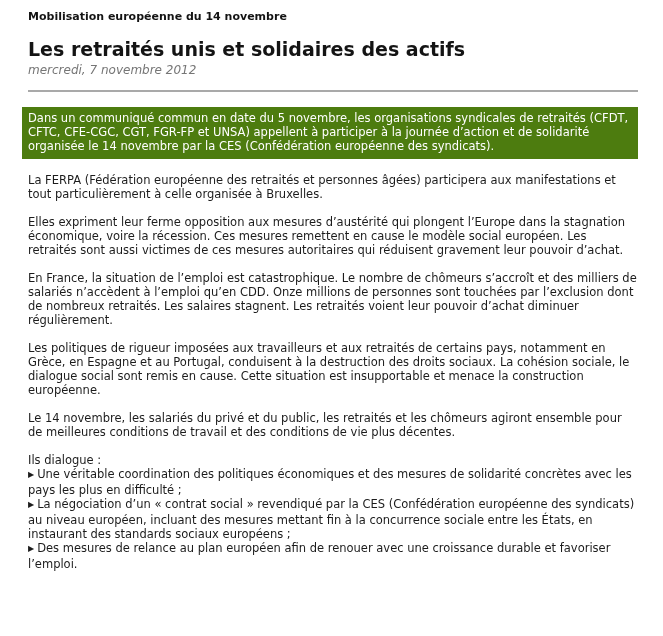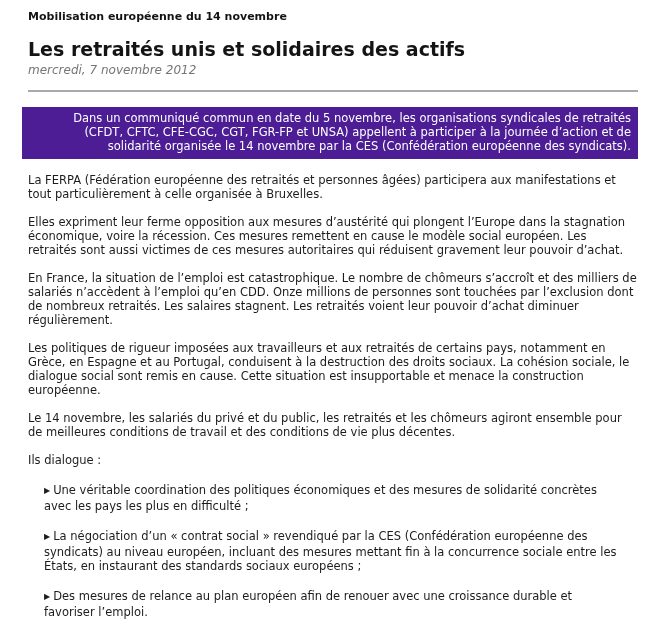--- a/index.html
+++ b/index.html
@@ -38,34 +38,33 @@
   .date {
     margin: 0;
     padding-bottom: 12px;
     font-size: 12px;
     line-height: 15px;
     font-style: italic;
     color: #767676;
   }
   .intro-box {
     margin: 15px 0 0 -6px;
-    padding: 4px 7px 6px 14px;
-    background: #4c1d95;
+    padding: 4px 7px 6px 6px;
+    background: #4d7c0f;
     color: #ffffff;
     font-size: 11.5px;
     line-height: 14px;
-    text-align: right;
   }
   .para {
     margin: 14px 0 0 0;
     font-size: 11.5px;
     line-height: 14px;
   }
   .bullet-line {
-    margin: 16px;
+    margin: 0;
     font-size: 11.5px;
     line-height: 14px;
   }
   .bullet-glyph {
     display: inline-block;
     font-size: 8px;
     margin-right: 3px;
     transform: translateY(-1px);
     color: #1c1c1c;
   }

